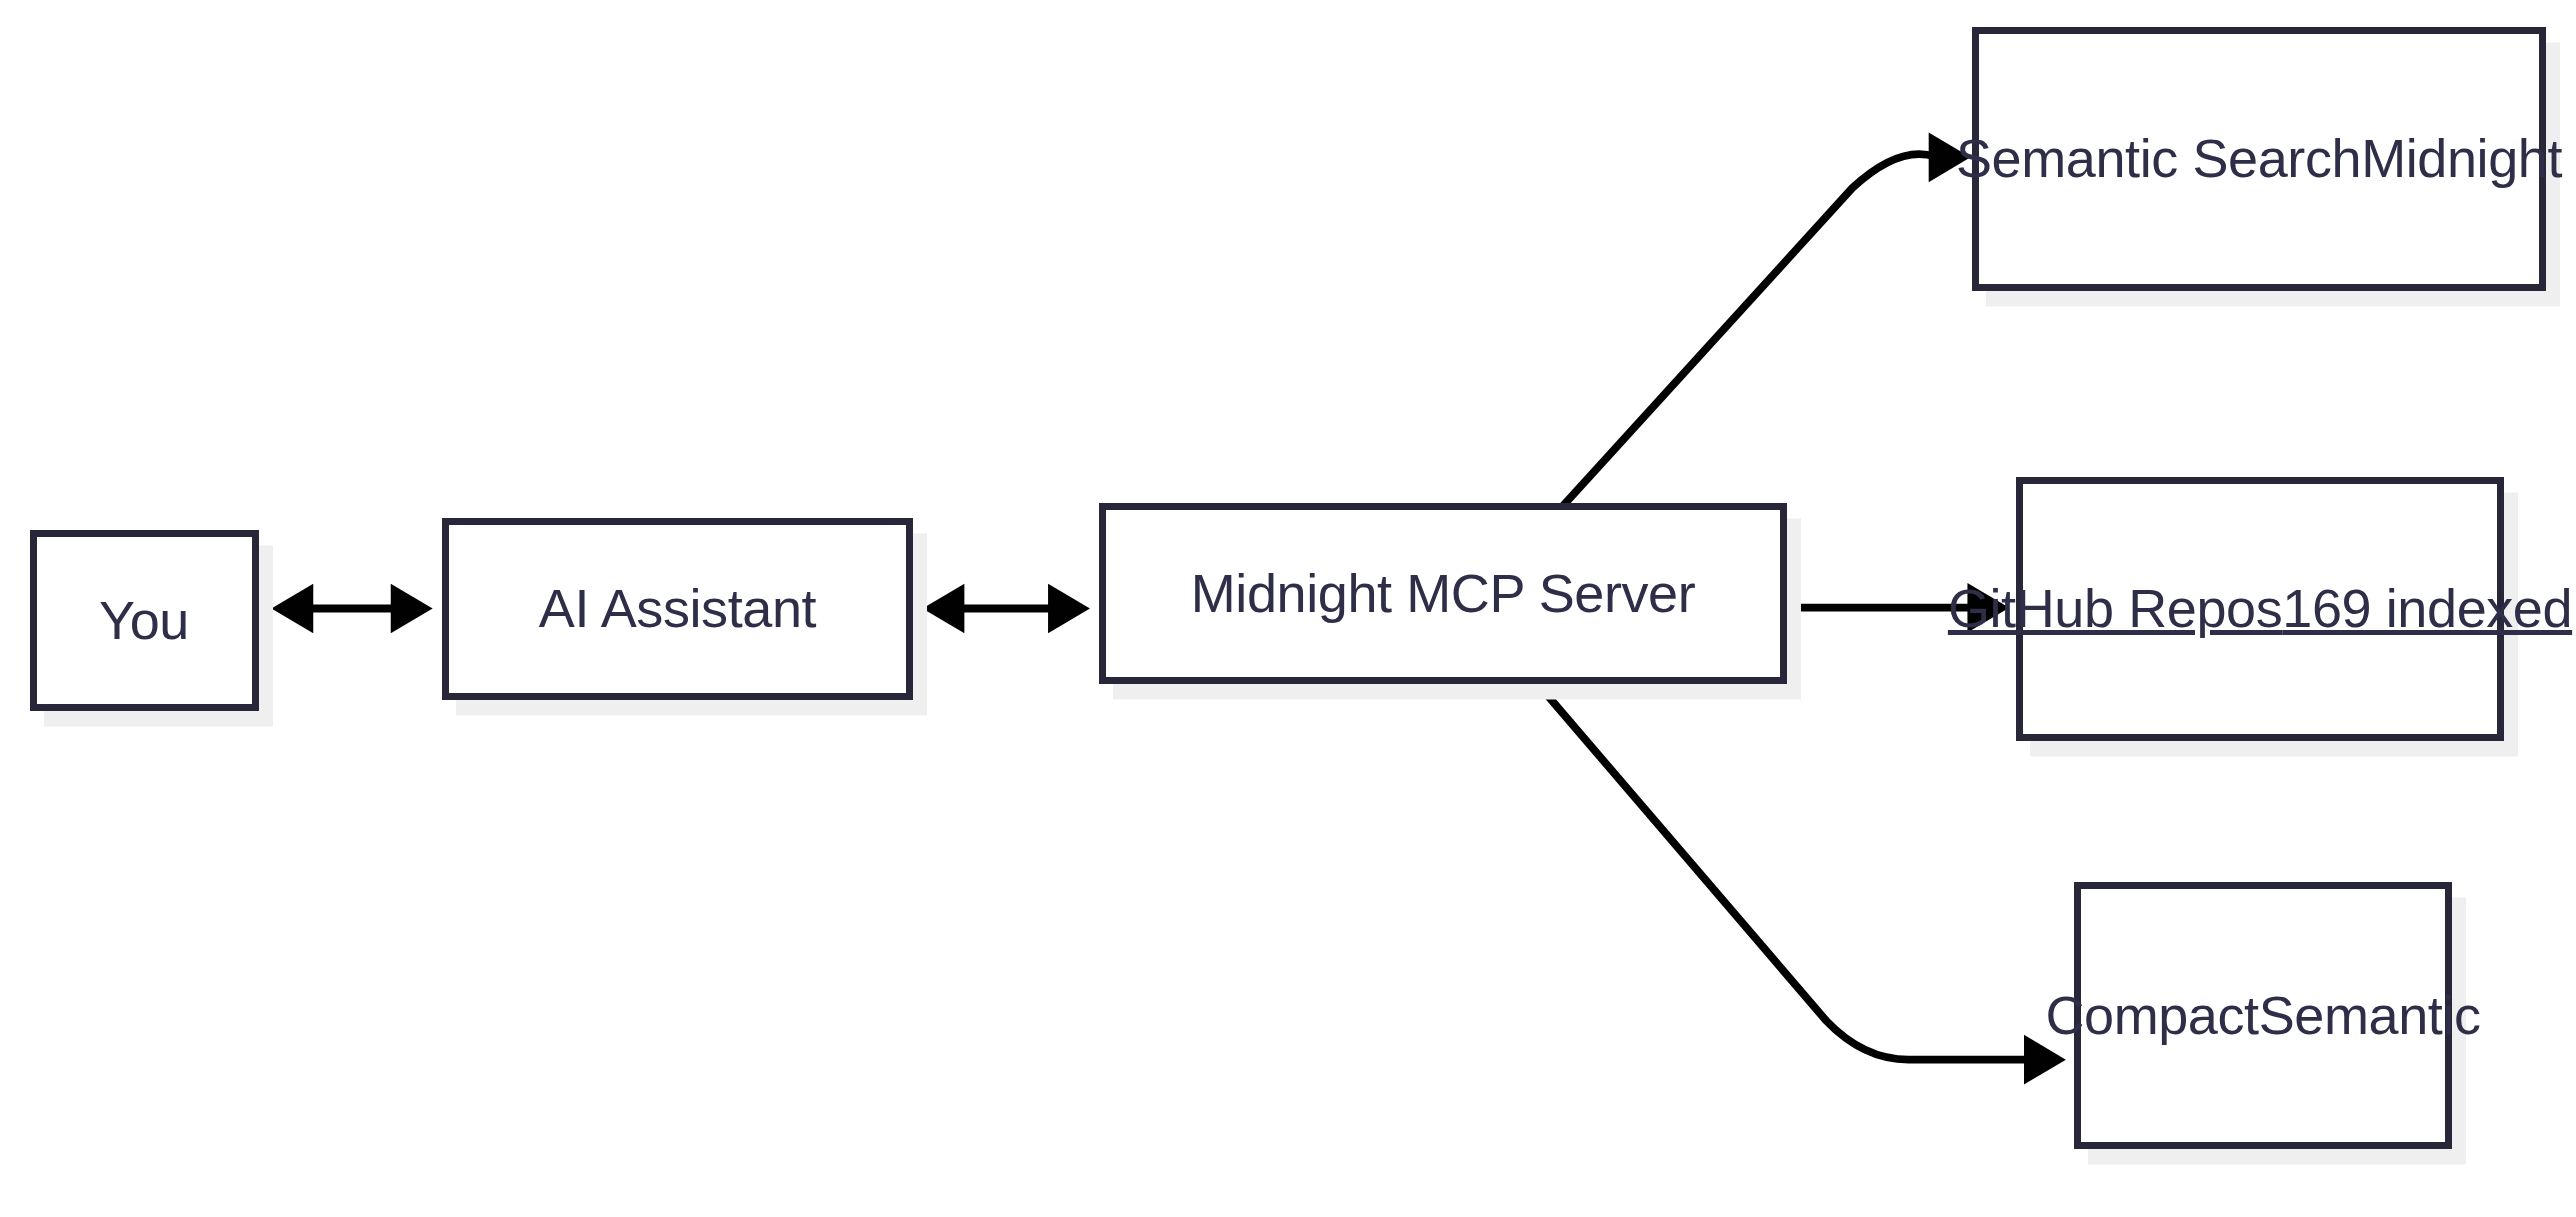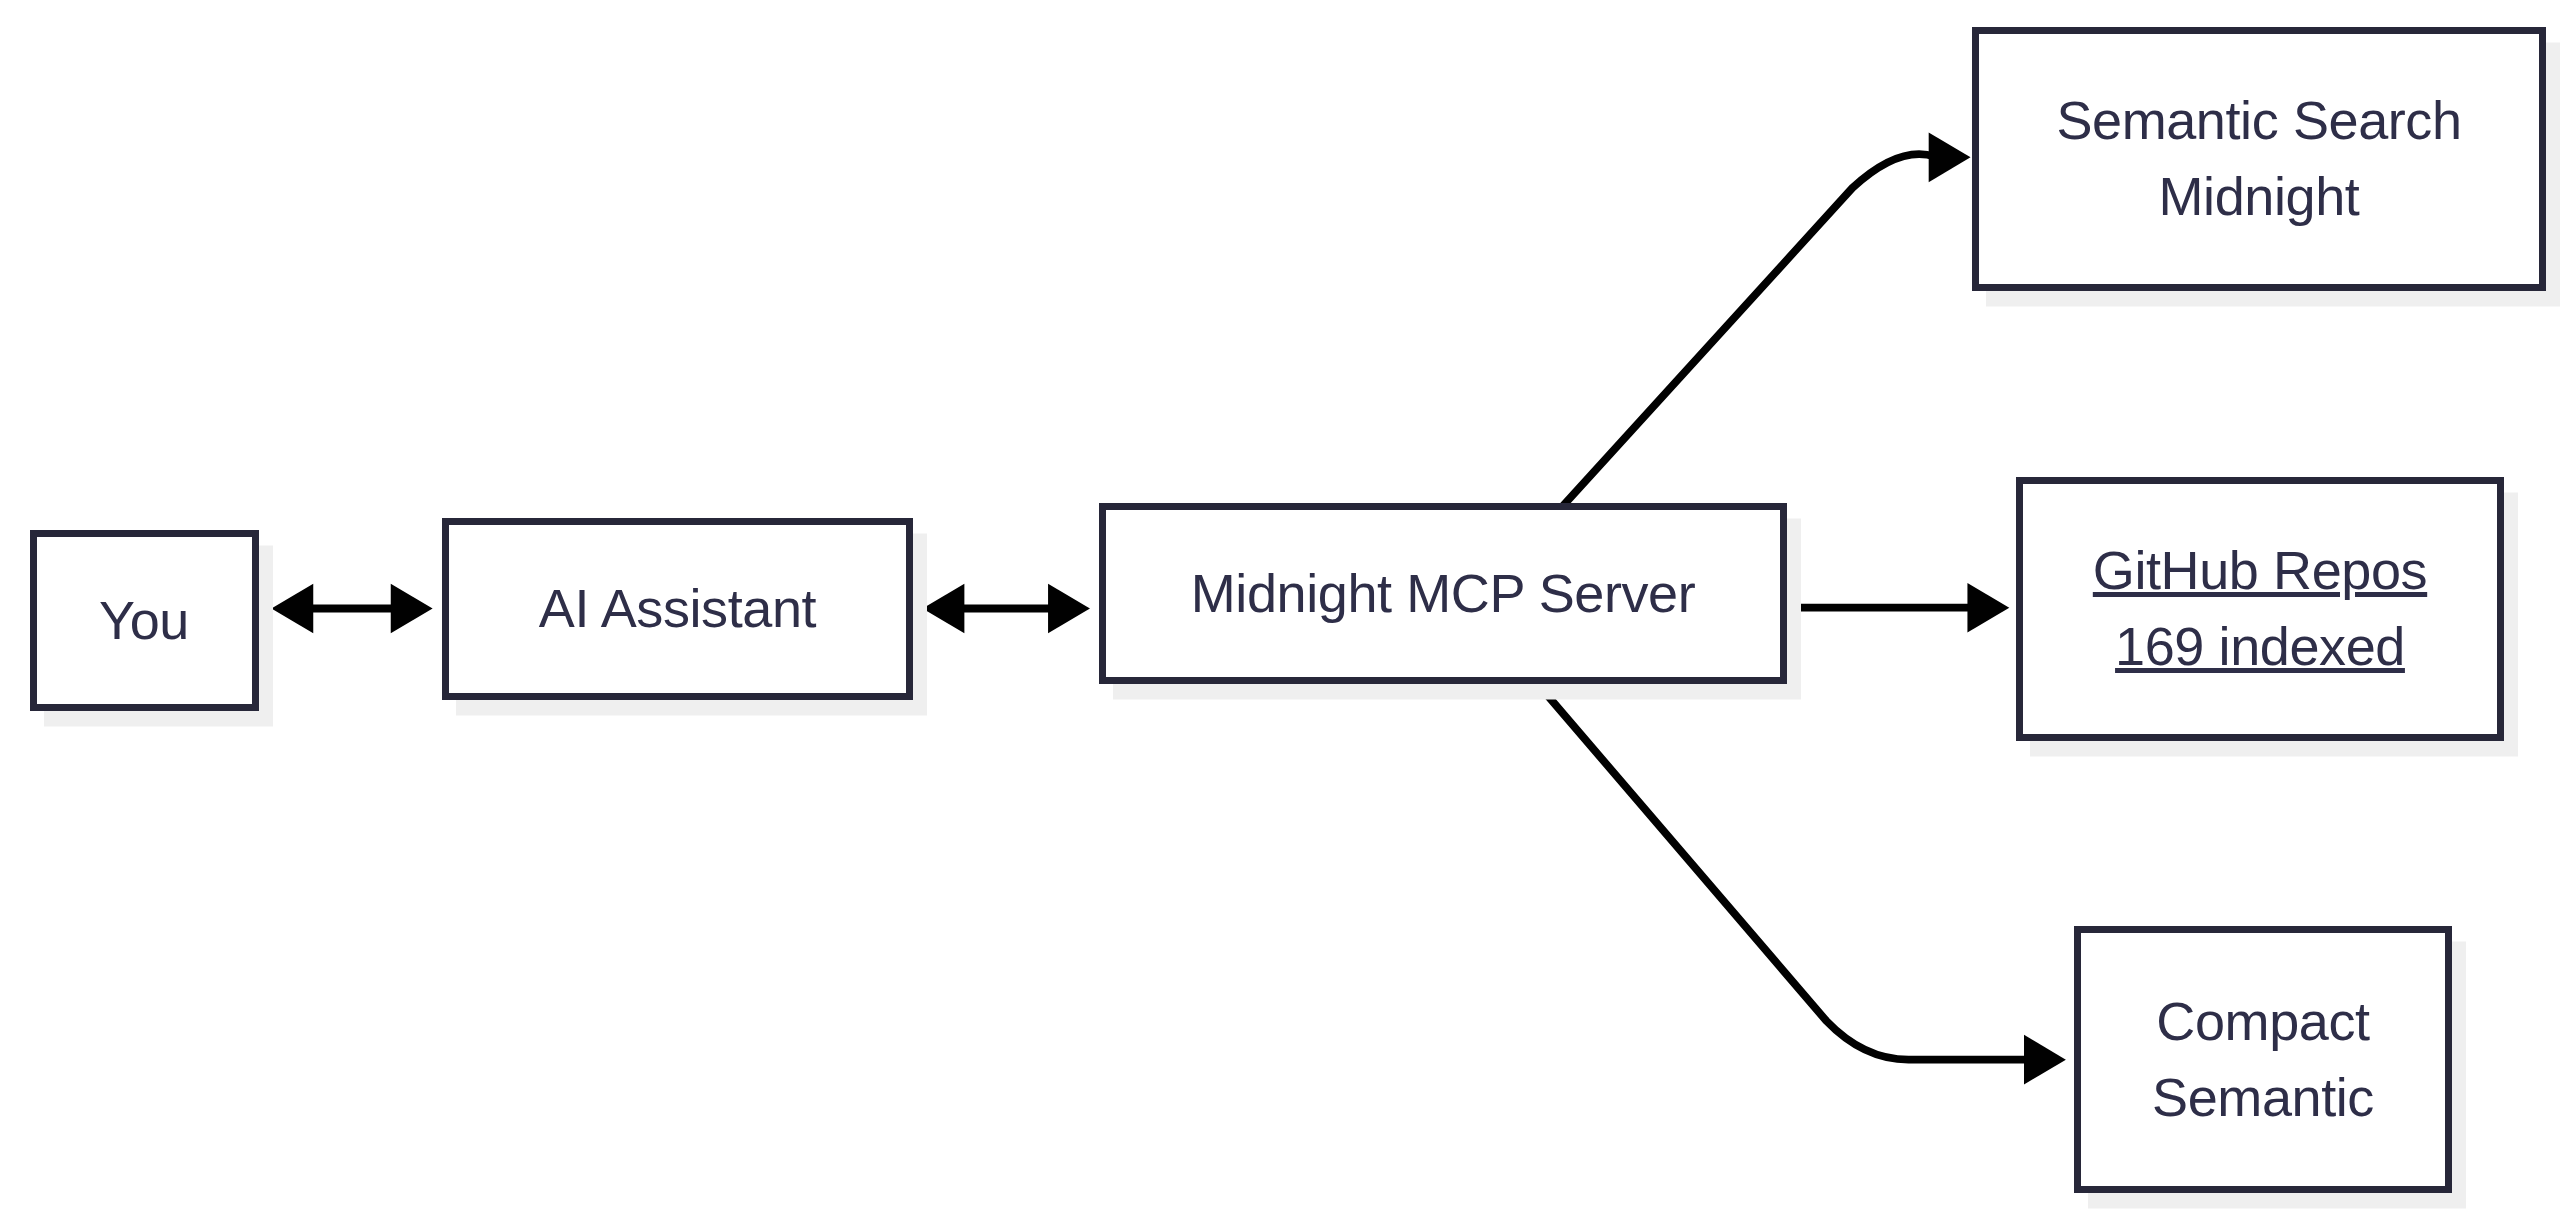--- a/index.html
+++ b/index.html
@@ -21,40 +21,40 @@
   #edges{
     position:absolute;left:0;top:0;width:2576px;height:1217px;
     z-index:1;pointer-events:none;
   }
   .node{
     position:absolute;
     box-sizing:border-box;
     background:var(--node-fill);
     border:7.8px solid var(--node-border);
     box-shadow:14px 15.5px 0 0 var(--shadow);
-    display:flex;flex-direction:column;
+    display:flex;
     align-items:center;justify-content:center;
     z-index:2;
     color:var(--node-text);
     font-size:54px;
     font-weight:500;
     letter-spacing:-0.4px;
     line-height:1.4;
     text-align:center;
     white-space:nowrap;
   }
   .edge-line{stroke:var(--edge);stroke-width:10;fill:none;}
   .arrowhead{fill:var(--edge);stroke:none;}
   
   #node-you      {left:29.5px;   top:530px;  width:229px; height:181px;}
   #node-ai       {left:442px;  top:518px;  width:471px; height:182px;text-align:right;}
   #node-mcp      {left:1099px; top:503px;  width:688px; height:181px;}
   #node-semantic {left:1972px; top:27px;   width:574px; height:264px;}
   #node-github   {left:2016px; top:477px;  width:488px; height:264px;text-decoration:underline;}
-  #node-compiler {left:2074px; top:926px; width:378px; height:267px;}
+  #node-compiler {left:2074px; top:882px; width:378px; height:267px;}
 </style>
 </head>
 <body>
 
 <div id="canvas">
 
   <svg id="edges" viewBox="0 0 3323 1570" xmlns="http://www.w3.org/2000/svg">
 
     <g>
       <line class="edge-line" x1="398" y1="785" x2="510" y2="785"></line>

